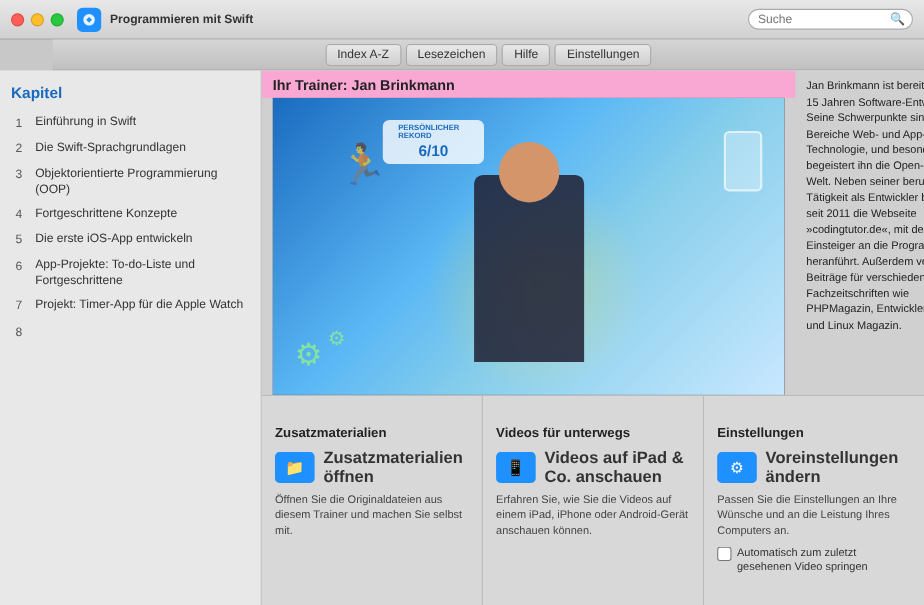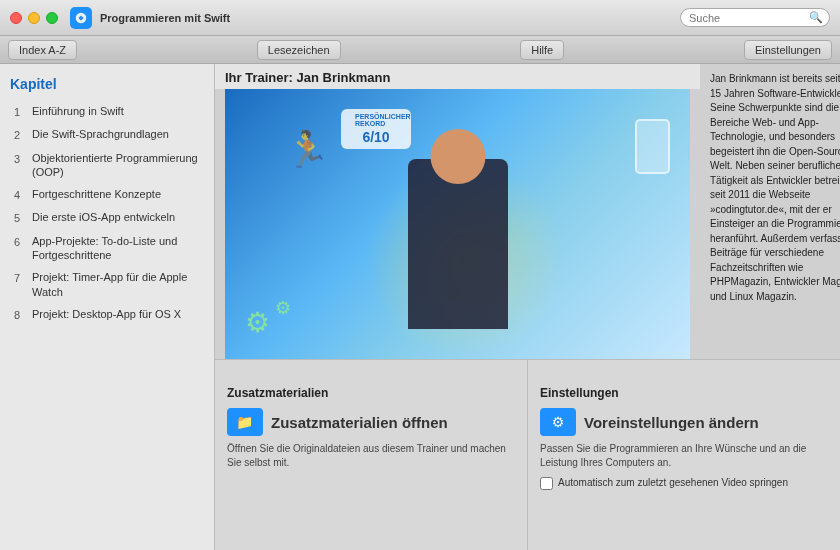--- a/index.html
+++ b/index.html
@@ -70,43 +70,44 @@
     }
     .search-icon { color: #888; font-size: 11px; }
 
     
     .navbar {
       height: 28px;
       background: linear-gradient(to bottom, #d5d5d5, #c0c0c0);
       border-bottom: 1px solid #aaa;
       display: flex;
       align-items: center;
-      justify-content: space-between;
+      justify-content: center;
       padding: 0 8px;
       gap: 4px;
+      margin-left: 48px;
     }
     .nav-btn {
       padding: 3px 10px;
       font-size: 11px;
       background: linear-gradient(to bottom, #e8e8e8, #d0d0d0);
       border: 1px solid #aaa;
       border-radius: 4px;
       cursor: pointer;
       color: #333;
     }
 
     
     .main-layout {
       display: flex;
       height: calc(550px - 64px);
     }
 
     
     .sidebar {
-      width: 215px;
+      width: 238px;
       background: #e8e8e8;
       border-right: 1px solid #bbb;
       padding: 12px 10px;
       flex-shrink: 0;
       overflow-y: auto;
     }
     .sidebar-title {
       font-size: 14px;
       font-weight: 700;
       color: #1a6bbf;
@@ -150,21 +151,21 @@
     .video-container {
       flex: 1;
       padding: 0;
       position: relative;
     }
     .video-title {
       font-size: 13px;
       font-weight: 600;
       color: #222;
       padding: 6px 10px 4px 10px;
-      background: #e5e5e5;
+      background: #f9a8d4;
     }
 
     .video-player {
       position: relative;
       width: 465px;
       height: 270px;
       background: #1a1a2e;
       margin: 0 10px;
       overflow: hidden;
     }
@@ -253,27 +254,27 @@
       width: 35px;
       height: 55px;
       background: rgba(255,255,255,0.3);
       border-radius: 5px;
       border: 2px solid rgba(255,255,255,0.6);
     }
     
     .stats-card {
       position: absolute;
       top: 20px;
-      left: 116px;
+      left: 100px;
       background: rgba(255,255,255,0.8);
       border-radius: 6px;
       padding: 4px 14px;
       font-size: 8px;
       color: #333;
-      width: 70px;
+      width: 92px;
     }
     .stats-title {
       font-size: 7px;
       font-weight: bold;
       color: #1a6bbf;
       margin-bottom: 2px;
     }
     .stats-num {
       font-size: 14px;
       font-weight: bold;
@@ -407,21 +408,20 @@
         <div class="chapter-item">
           <span class="chapter-num">6</span>
           <span class="chapter-label">App-Projekte: To-do-Liste und Fortgeschrittene</span>
         </div>
         <div class="chapter-item">
           <span class="chapter-num">7</span>
           <span class="chapter-label">Projekt: Timer-App für die Apple Watch</span>
         </div>
         <div class="chapter-item">
           <span class="chapter-num">8</span>
-          <span class="chapter-label">Projekt: Desktop-App für OS X</span>
         </div>
       </div>
   </div>
 
   <div class="content">
 
     <div class="video-section">
       <div class="video-container">
         <div class="video-title">Ihr Trainer: Jan Brinkmann</div>
         <div class="video-player">
@@ -456,28 +456,36 @@
 
       <div class="bottom-panel">
         <div class="panel-title">Zusatzmaterialien</div>
         <div class="panel-icon-row">
           <div class="panel-icon">📁</div>
           <span class="panel-btn-label">Zusatzmaterialien öffnen</span>
         </div>
         <div class="panel-desc">Öffnen Sie die Originaldateien aus diesem Trainer und machen Sie selbst mit.</div>
       </div>
 
+      <div class="bottom-panel">
+        <div class="panel-title">Videos für unterwegs</div>
+        <div class="panel-icon-row">
+          <div class="panel-icon">📱</div>
+          <span class="panel-btn-label">Videos auf iPad &amp; Co. anschauen</span>
+        </div>
+        <div class="panel-desc">Erfahren Sie, wie Sie die Videos auf einem iPad, iPhone oder Android-Gerät anschauen können.</div>
+      </div>
 
       <div class="bottom-panel">
         <div class="panel-title">Einstellungen</div>
         <div class="panel-icon-row">
           <div class="panel-icon">⚙</div>
           <span class="panel-btn-label">Voreinstellungen ändern</span>
         </div>
-        <div class="panel-desc">Passen Sie die Programmieren an Ihre Wünsche und an die Leistung Ihres Computers an.</div>
+        <div class="panel-desc">Passen Sie die Einstellungen an Ihre Wünsche und an die Leistung Ihres Computers an.</div>
         <div class="checkbox-row">
           <input type="checkbox" style="">
           <span class="checkbox-label">Automatisch zum zuletzt gesehenen Video springen</span>
         </div>
       </div>
 
     </div>
   </div>
 </div>
 

